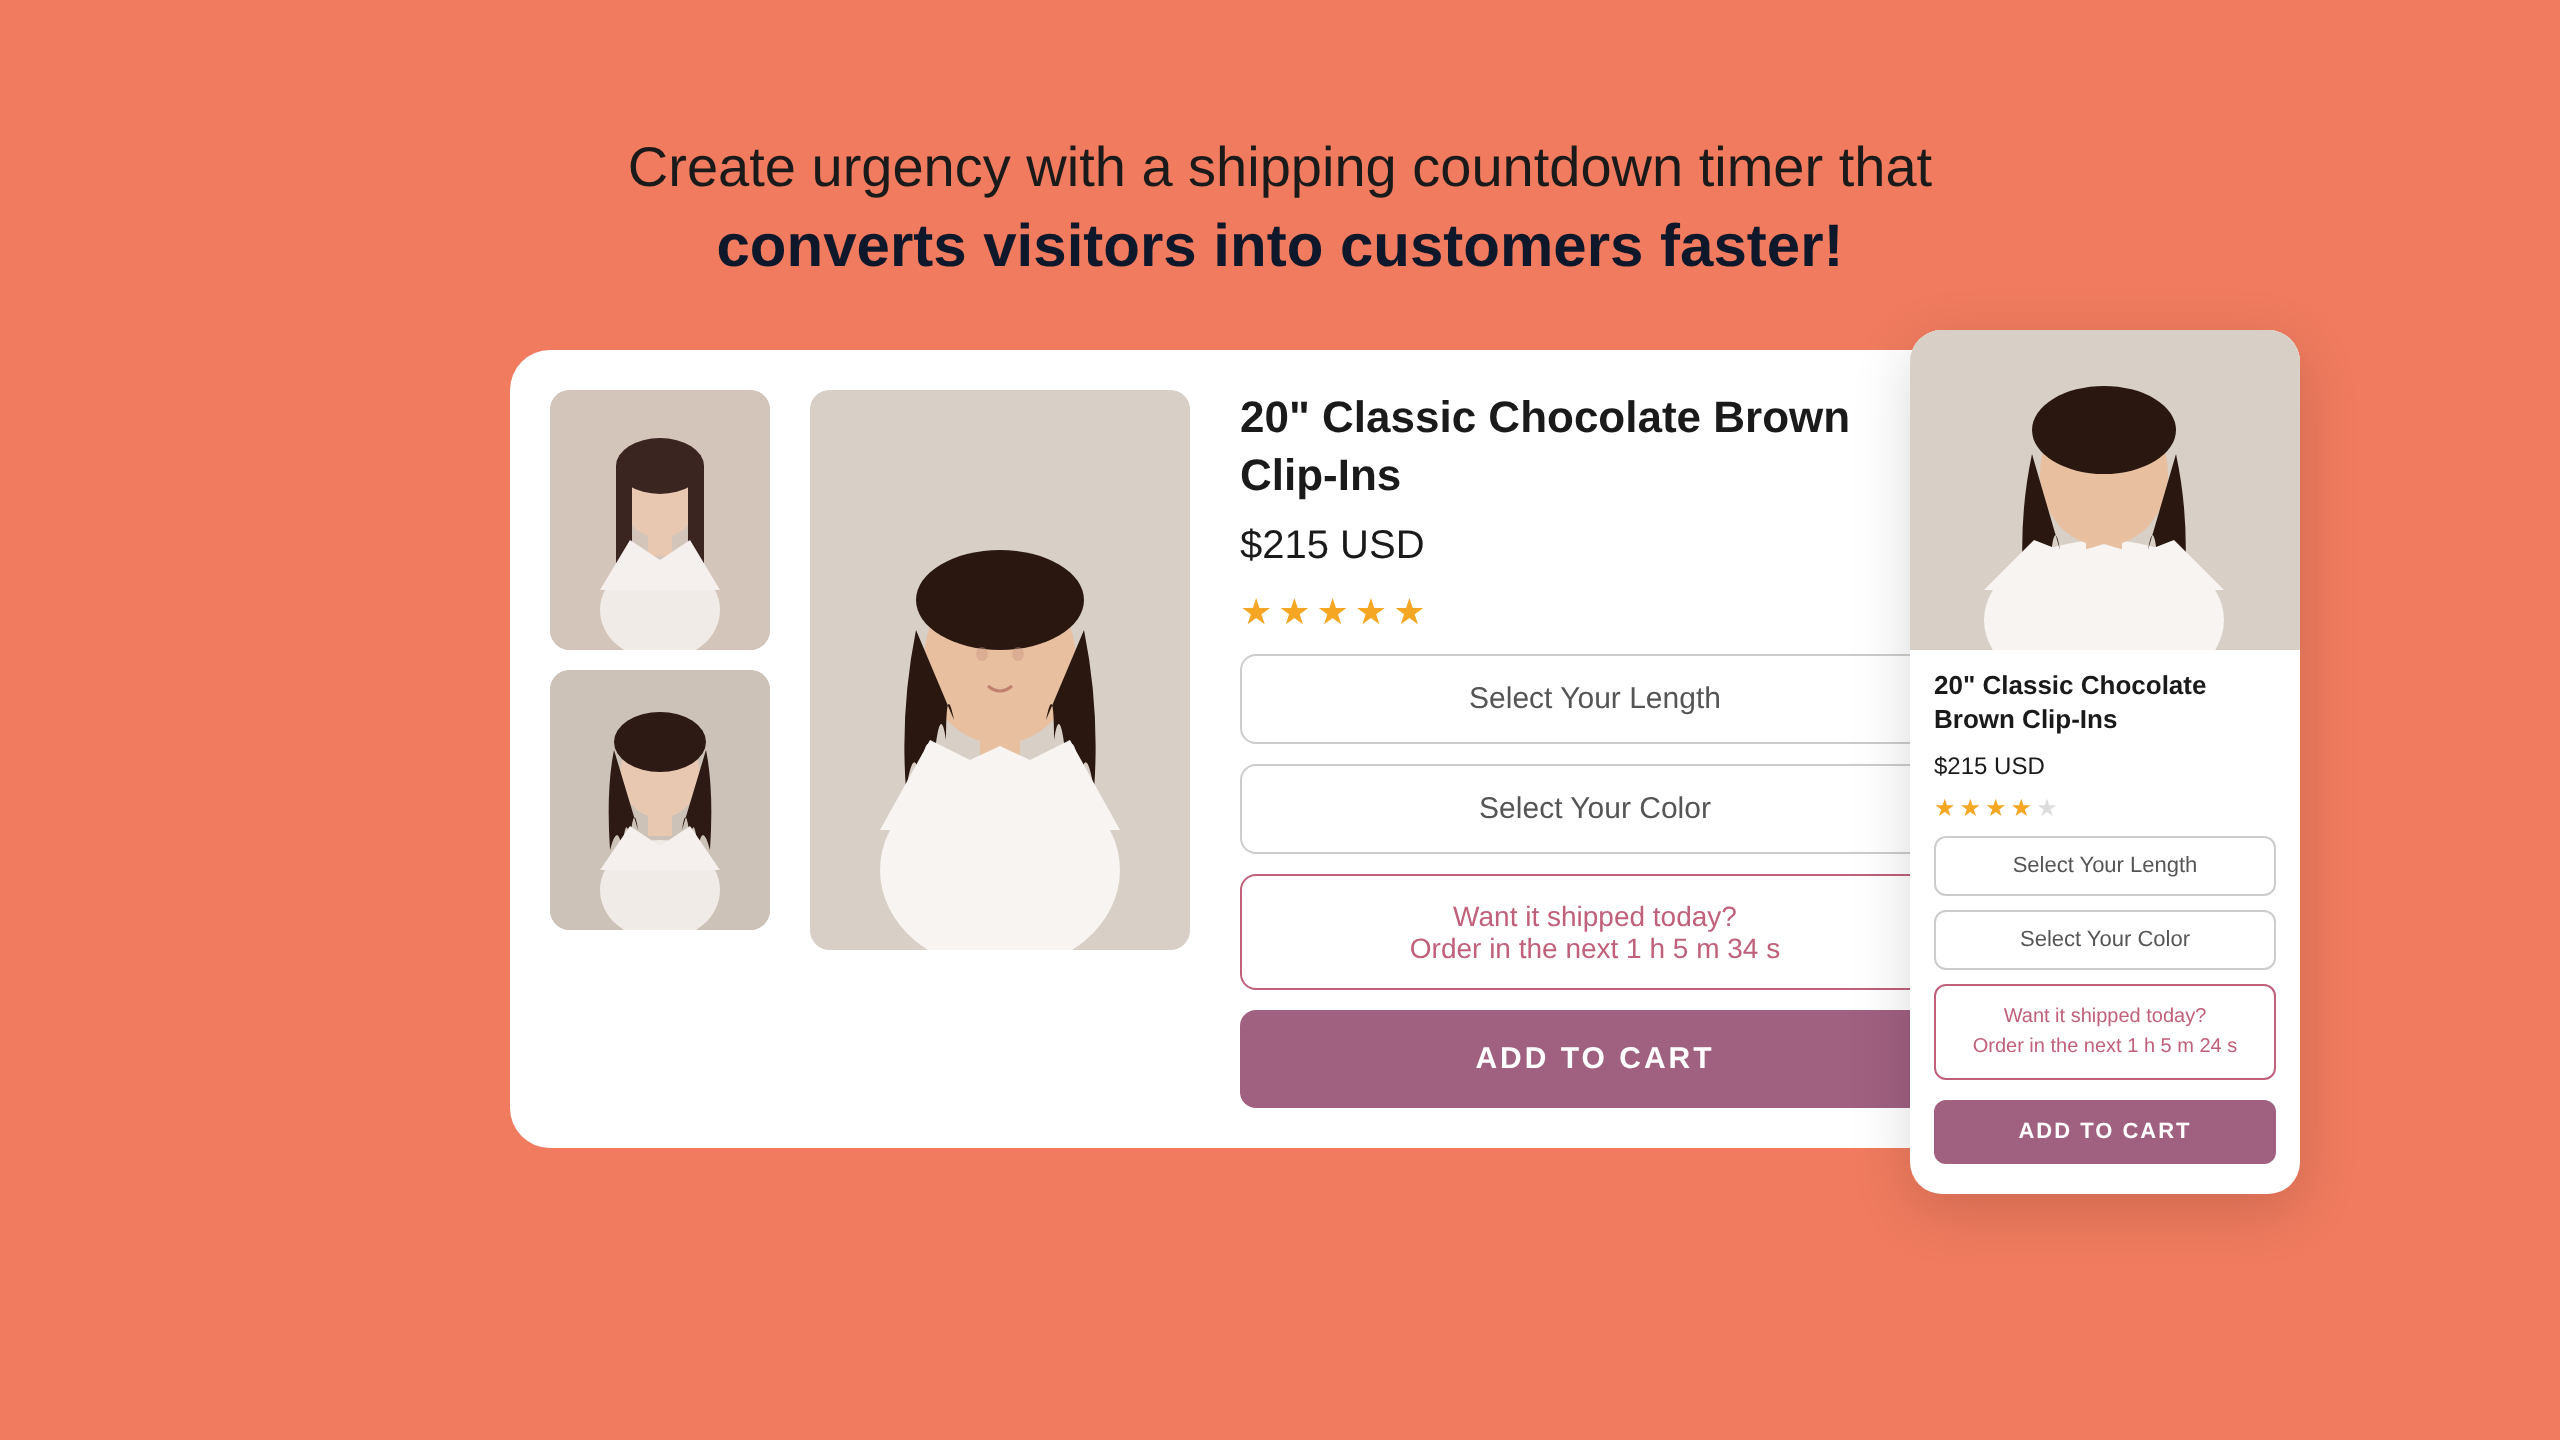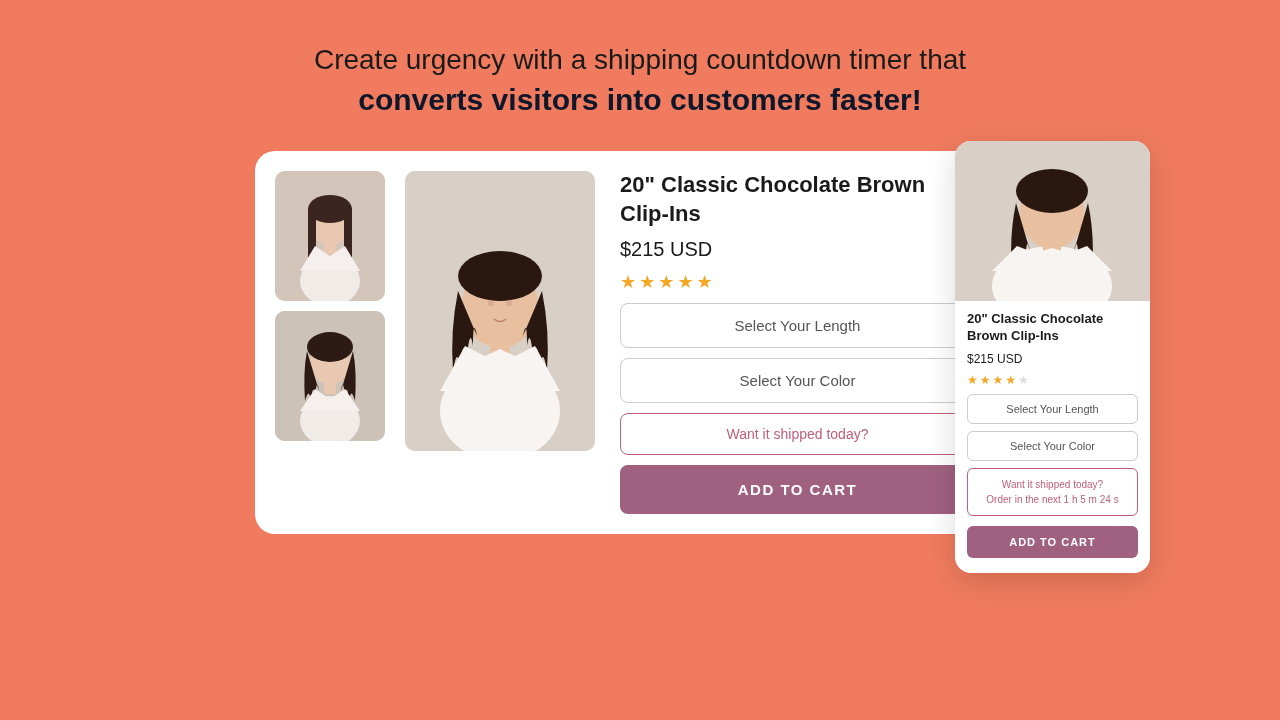--- a/index.html
+++ b/index.html
@@ -9,21 +9,21 @@
       background-color: #F07B5E;
       font-family: -apple-system, BlinkMacSystemFont, 'Segoe UI', sans-serif;
       overflow: hidden;
       display: flex;
       flex-direction: column;
       align-items: center;
     }
 
     .headline-section {
       text-align: center;
-      padding: 40px 20px 30px;
+      padding: 64px 20px 30px;
     }
 
     .headline-normal {
       font-size: 28px;
       color: #1a1a1a;
       font-weight: 400;
       line-height: 1.4;
     }
 
     .headline-bold {
@@ -354,20 +354,21 @@
         <span class="star">★</span>
         <span class="star">★</span>
         <span class="star">★</span>
         <span class="star">★</span>
         <span class="star">★</span>
       </div>
       <button class="select-btn">Select Your Length</button>
       <button class="select-btn">Select Your Color</button>
       <div class="urgency-box">
         <div class="urgency-text-line1">Want it shipped today?</div>
+        <div class="urgency-text-line2">Order in the next 1 h 5 m 34 s</div>
       </div>
       <button class="add-to-cart-btn">ADD TO CART</button>
     </div>
 
   </div>
 
   <div class="mobile-card">
     <div class="mobile-product-image">
       <svg viewBox="0 0 195 160" xmlns="http://www.w3.org/2000/svg">
         <rect width="195" height="160" fill="#d8cfc6"></rect>

